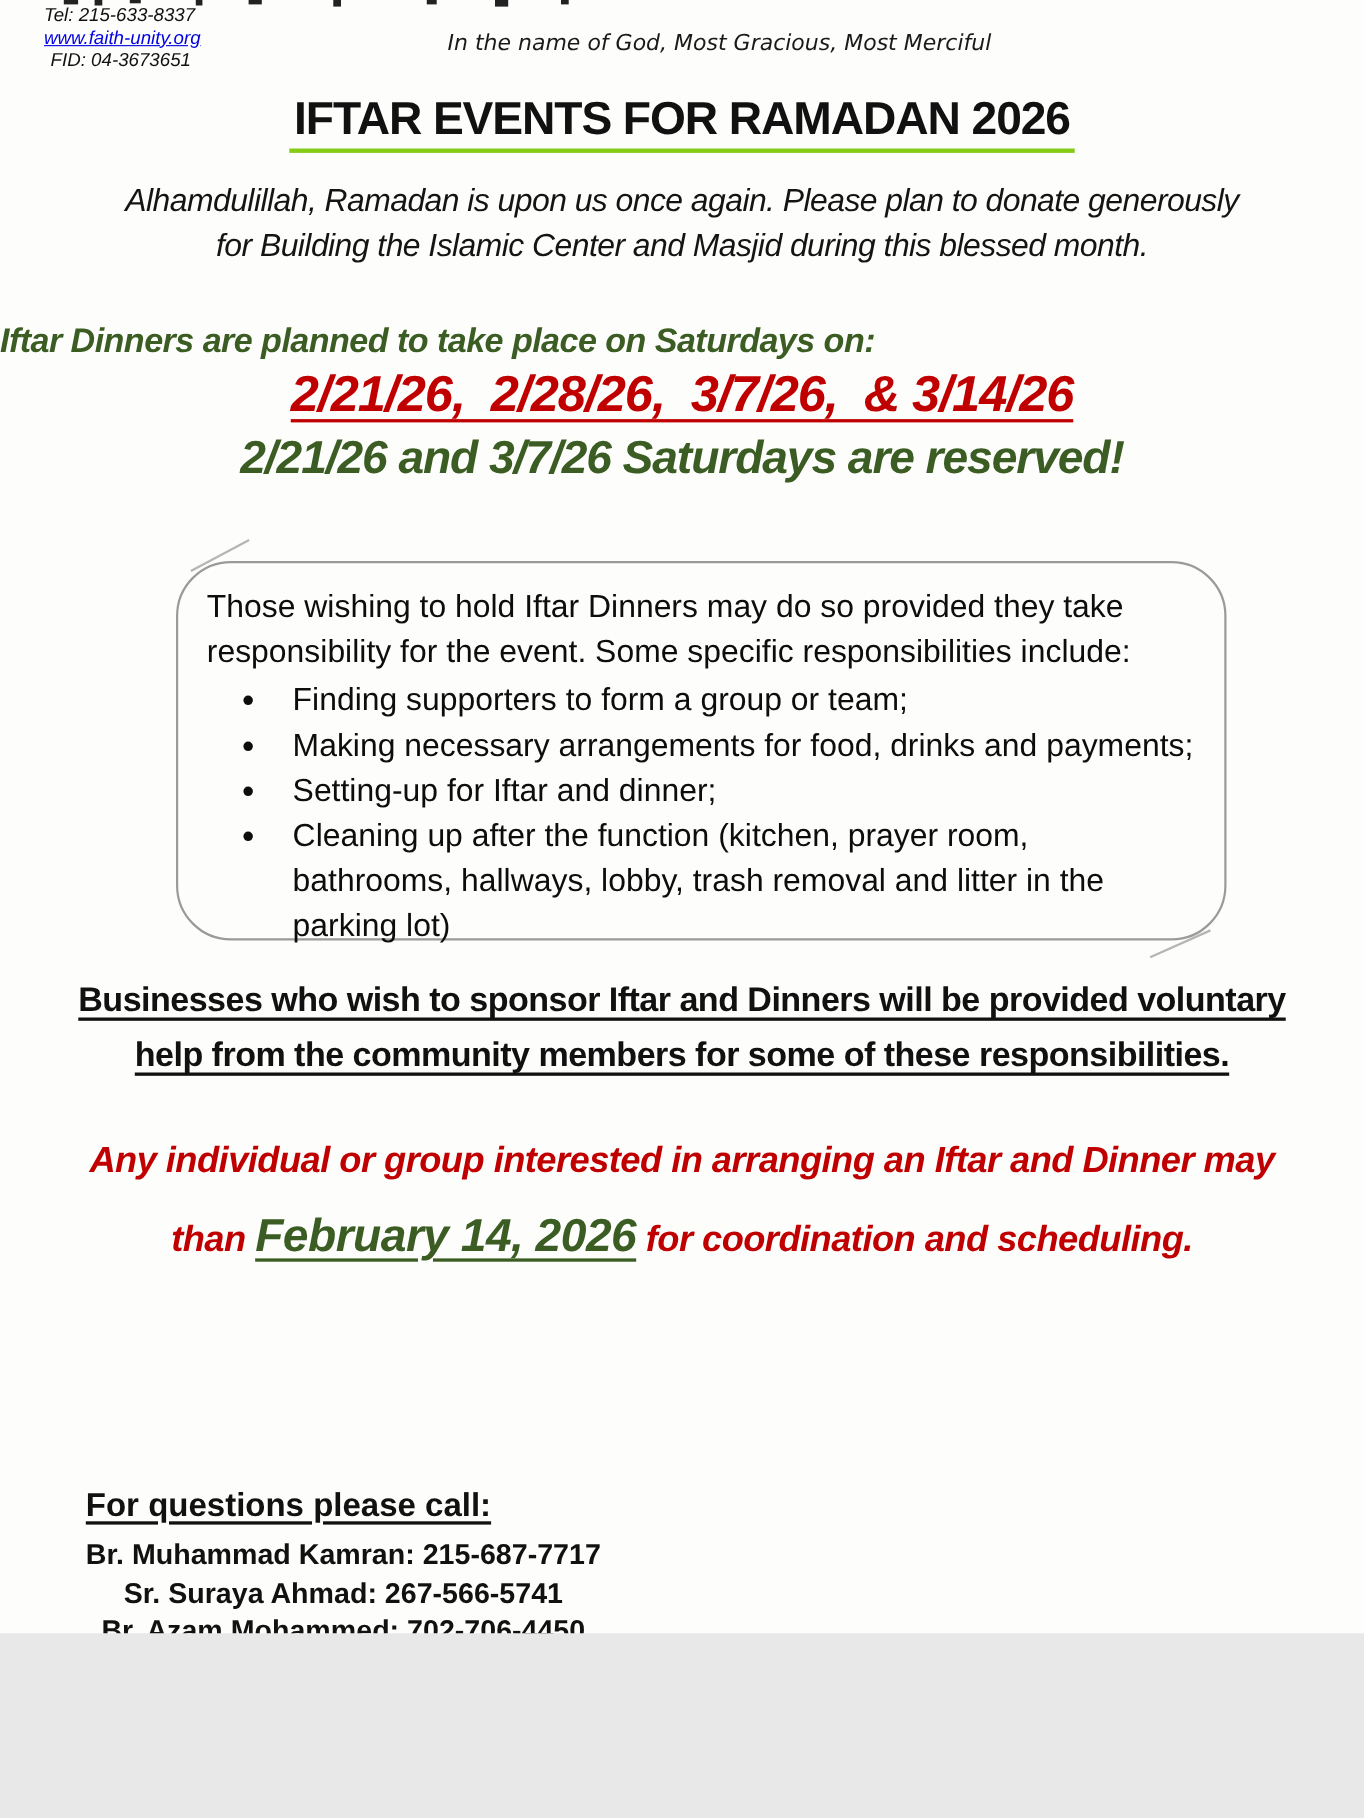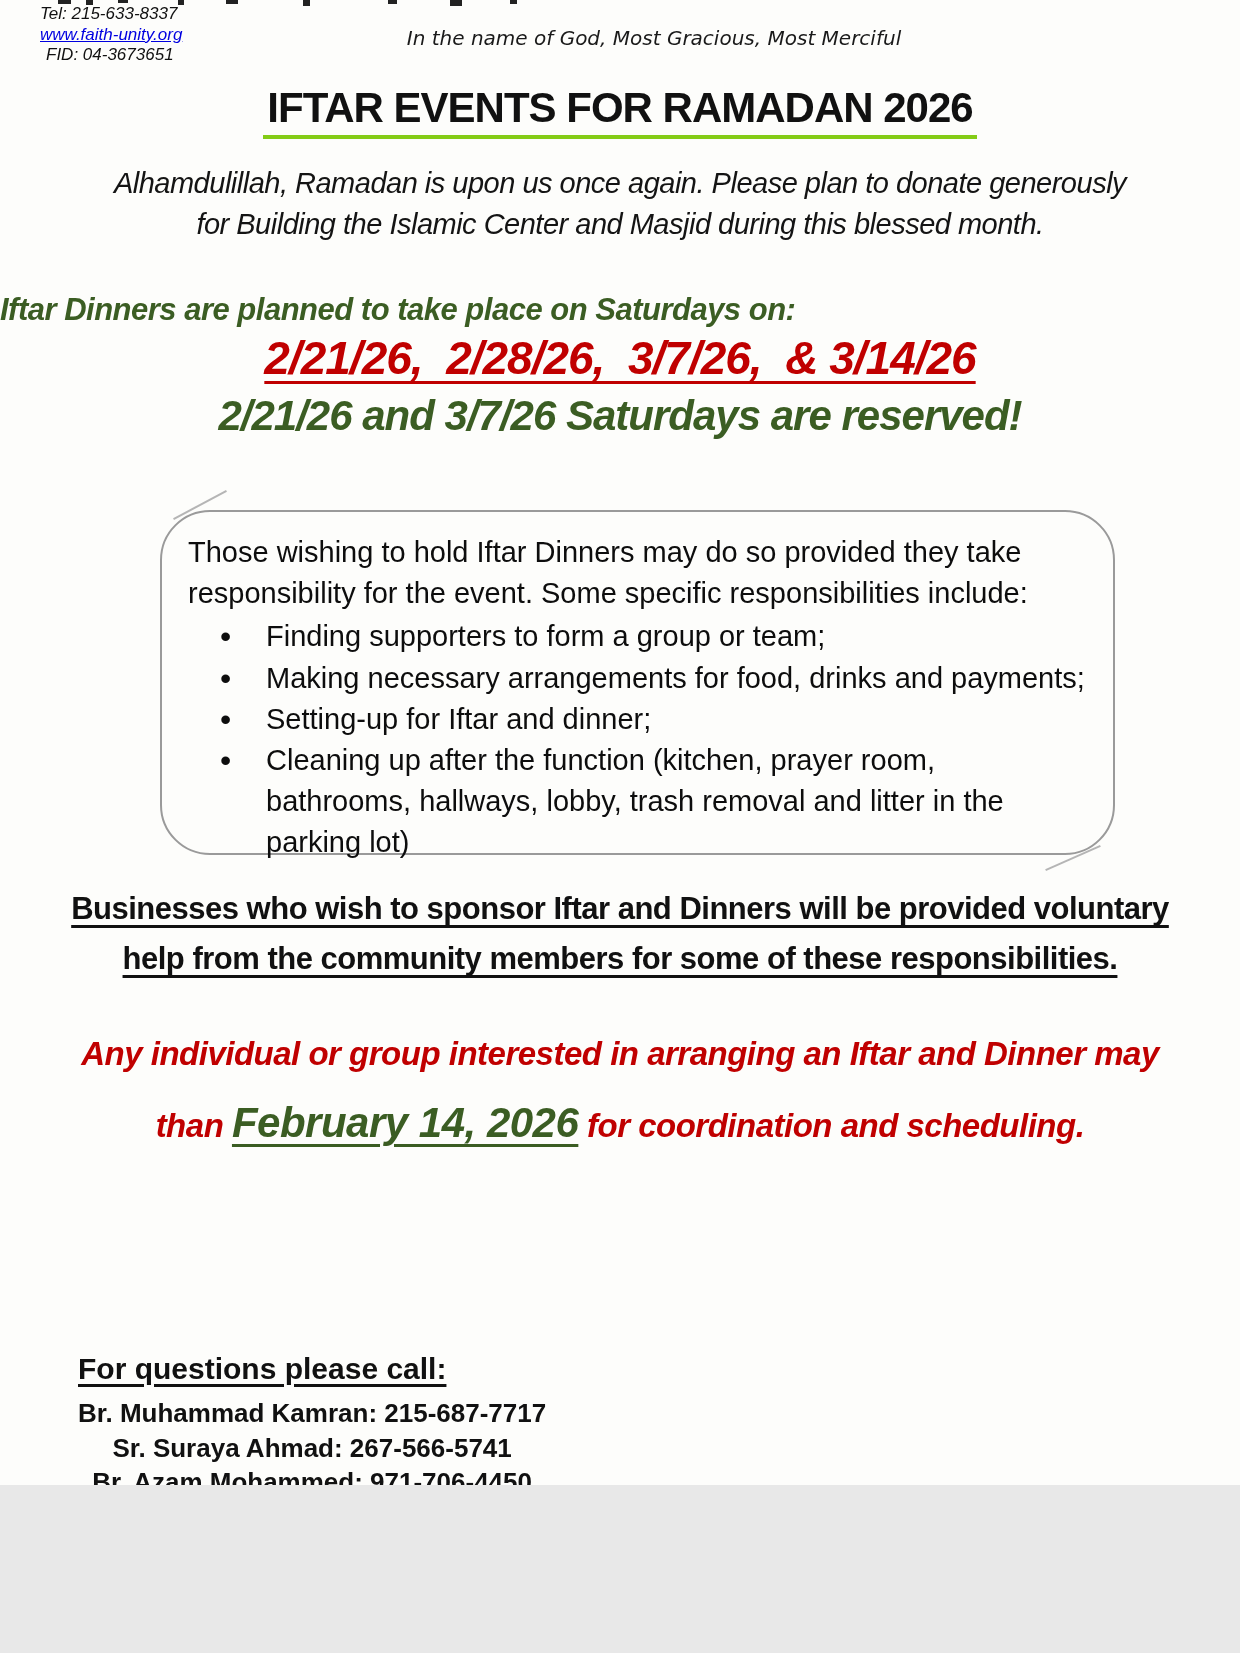--- a/index.html
+++ b/index.html
@@ -154,21 +154,21 @@
     <div class="l3">
       <span>than </span><span class="deadline-date">February 14, 2026</span><span> for coordination and scheduling.</span>
     </div>
   </div>
 
 
   <div class="questions">
     <h2>For questions please call:</h2>
     <div class="contact">Br. Muhammad Kamran: 215-687-7717</div>
     <div class="contact">Sr. Suraya Ahmad: 267-566-5741</div>
-    <div class="contact">Br. Azam Mohammed: 971-706-4450</div>
+    <div class="contact">Br. Azam Mohammed: 702-706-4450</div>
   </div>
 
   <div class="globe">
     <svg viewBox="0 0 64 64" width="58" height="58">
       <circle cx="31" cy="28" r="20" fill="#2f7fd1"></circle>
       <path d="M18 14 q8 -5 15 -2 q4 2 1 6 q-5 4 -10 2 q-8 -1 -6 -6z" fill="#49a33f"></path>
       <path d="M34 30 q9 -3 13 2 q3 5 -3 8 q-7 3 -11 -2 q-3 -5 1 -8z" fill="#49a33f"></path>
       <path d="M20 34 q5 0 6 4 q0 4 -5 3 q-5 -2 -1 -7z" fill="#5cb14f"></path>
       <circle cx="24" cy="18" r="5" fill="#ffffff" opacity="0.45"></circle>
       <ellipse cx="32" cy="36" rx="28" ry="12" fill="none" stroke="#56aee8" stroke-width="5.5" transform="rotate(-20 32 36)" opacity="0.95"></ellipse>

